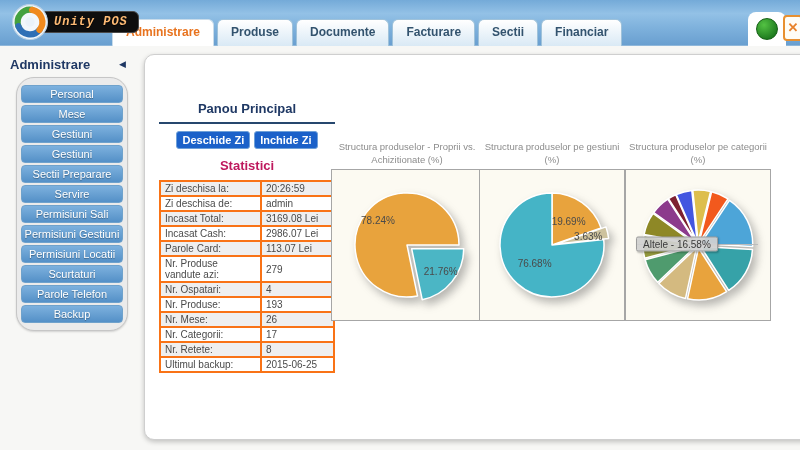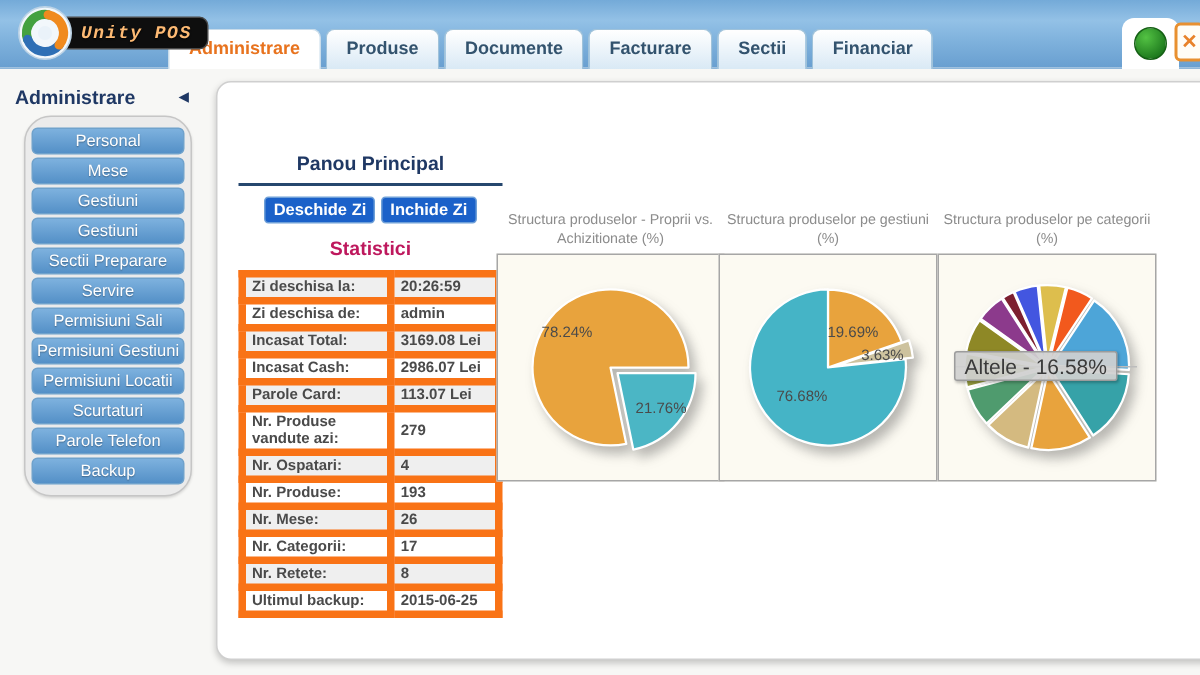--- a/index.html
+++ b/index.html
@@ -41,40 +41,40 @@
   #main-panel { position:absolute; left:132px; top:54px; width:692px; height:386px; background:#FFF;
     border:1px solid #CFCFCF; border-radius:10px; box-shadow:0 2px 5px rgba(0,0,0,.22);margin-left:12px; }
   .left-col { position:absolute; left:14px; top:46px; width:176px; }
   .panel-title { text-align:center; color:#1F3864; font-size:13px; font-weight:bold; }
   .title-rule { border:none; border-top:2px solid #26476E; margin:6px 0 0; }
   .day-buttons { display:flex; justify-content:center; gap:4px; margin-top:7px; }
   .day-btn { background:#1B61C9; color:#FFF; font-size:11px; font-weight:bold; padding:2px 5px;
     border:1px solid #6FA0D8; border-radius:3px; cursor:pointer; }
   .stats-title { text-align:center; color:#be185d; font-size:13px; font-weight:bold; margin-top:9px; }
   #stats-table { width:100%; border-collapse:collapse; margin-top:7px; font-size:10px; color:#4A4A4A; }
-  #stats-table td { border:5px solid #f97316; padding:1px 4px; height:11px;font-weight:bold; }
+  #stats-table td { border:2px solid #f97316; padding:1px 4px; height:11px; }
   #stats-table td.lab { width:58%; }
   #stats-table tr:nth-child(odd) { background:#EFEFEF; }
   #stats-table tr:nth-child(even) { background:#FFFFFF; }
 
   
   .chart-cell { position:absolute; top:84px; width:152px; }
   #cell-0 { left:186px; }
   #cell-1 { left:334px; width:146px; }
   #cell-2 { left:480px; width:146px; }
   .chart-title { min-height:30px; display:flex; align-items:flex-end; justify-content:center;
     text-align:center; font-size:9.5px; color:#8C8C8C; line-height:1.3; padding-bottom:3px; }
   .chart-box { position:relative; height:152px; background:#FCFAF2; border:1px solid #A6A6A6;
     display:flex; align-items:center; justify-content:center; }
   svg.pie { filter:drop-shadow(4px 5px 4px rgba(80,80,80,.4)); }
   .pie-label { font-size:10px; fill:#4A4A4A; }
   .tooltip-line { position:absolute; left:10px; right:12px; top:74px; height:1px; background:#BCBCBC; }
   .chart-tooltip { position:absolute; left:10px; top:74px; transform:translateY(-50%);
     background:rgba(208,208,208,.93); border:1px solid #9C9C9C; border-radius:2px;
-    padding:1px 6px; font-size:14px; color:#3A3A3A; white-space:nowrap;
+    padding:1px 6px; font-size:10px; color:#3A3A3A; white-space:nowrap;
     box-shadow:1px 1px 2px rgba(0,0,0,.25); }
 </style>
 </head>
 <body>
 
 <div id="header">
   <div class="logo">
     <svg class="logo-icon" viewBox="0 0 32 32">
       <circle cx="16" cy="16" r="15.5" fill="#F2F7FB" stroke="#BCD3E6"></circle>
       <path d="M5.7 19.8 A11 11 0 0 1 17.9 5.2" fill="none" stroke="#44A13F" stroke-width="5.5" stroke-linecap="round"></path>

